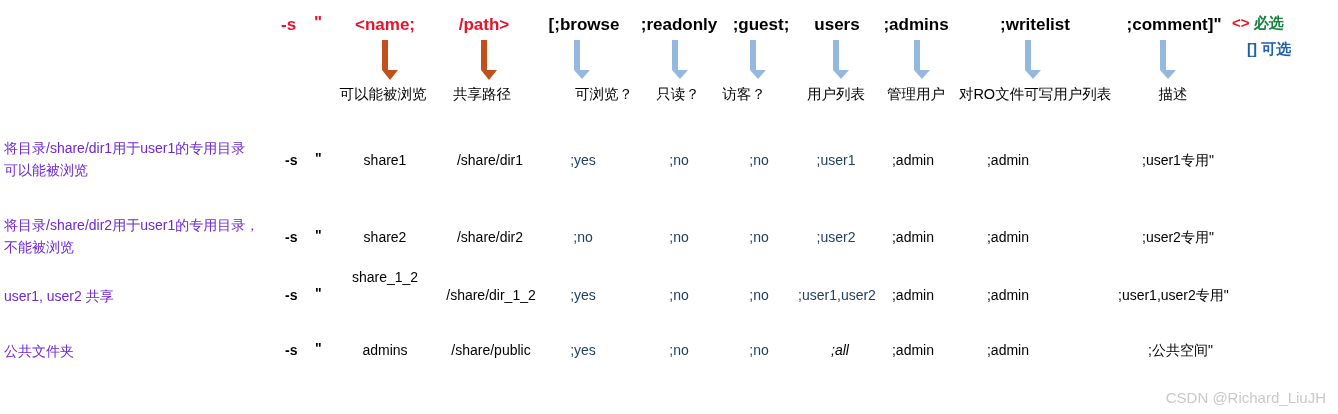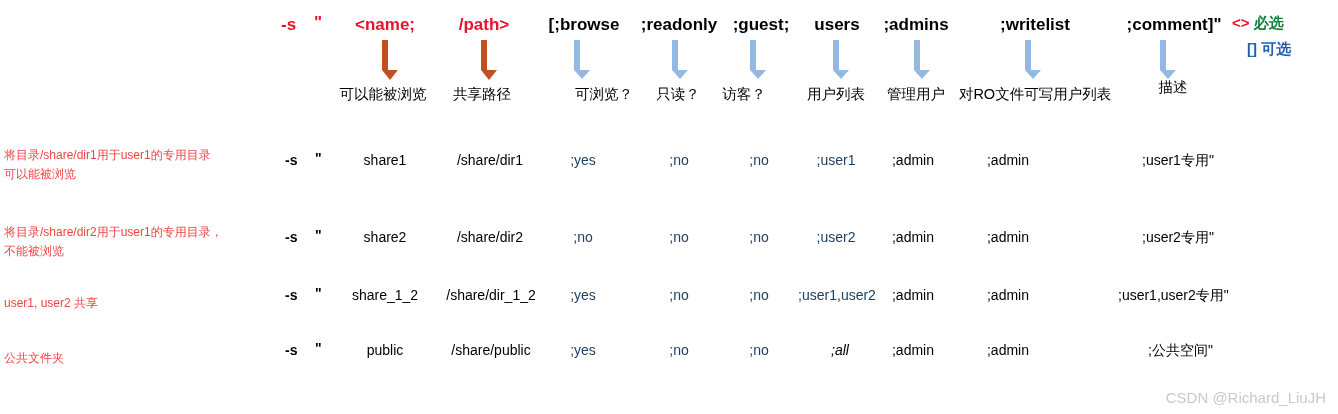--- a/index.html
+++ b/index.html
@@ -56,25 +56,24 @@
   .arrow.lblue  .head { border-top: 9px solid #95b8e0; }
 
   
   .zh-head {
     font-size: 14.5px;
     color: #000;
   }
 
   
   .desc {
-    font-size: 12px;
+    font-size: 14px;
     line-height: 1.55;
-    color: #ef4444;
+    color: #6d28d9;
     white-space: pre-line;
-    margin-top: 8px;
   }
   .val      { font-size: 14px; color: #000; }
   .flag     { font-size: 14px; color: #1f3f63; }
   .sw       { font-size: 14px; color: #000; font-weight: bold; }
   .qt       { font-size: 14px; color: #000; font-weight: bold; }
 
   
   .legend { position: absolute; font-size: 15px; font-weight: bold; white-space: nowrap; }
   .legend .mark-req { color: #e8122a; }
   .legend .txt-req  { color: #15803d; }
@@ -145,21 +144,21 @@
   </div>
 
 <div class="cell zh-head center" style="left:383px;top:85px;">可以能被浏览</div>
 <div class="cell zh-head center" style="left:482px;top:85px;">共享路径</div>
 <div class="cell zh-head center" style="left:557px;top:85px;margin-left:47px;">可浏览？</div>
 <div class="cell zh-head center" style="left:678px;top:85px;">只读？</div>
 <div class="cell zh-head center" style="left:744px;top:85px;">访客？</div>
 <div class="cell zh-head center" style="left:836px;top:85px;">用户列表</div>
 <div class="cell zh-head center" style="left:916px;top:85px;">管理用户</div>
 <div class="cell zh-head center" style="left:1035px;top:85px;">对RO文件可写用户列表</div>
-<div class="cell zh-head center" style="left:1173px;top:78px;">描述</div>
+<div class="cell zh-head center" style="left:1173px;top:85px;">描述</div>
 
 <div class="legend" style="left:1232px;top:14px;">
   <span class="mark-req">&lt;&gt;</span>
   <span class="txt-req">必选</span>
 </div>
 <div class="legend" style="left:1247px;top:40px;">
   <span class="mark-opt">[]</span>
   <span class="txt-opt">可选</span>
 </div>
 
@@ -187,34 +186,34 @@
 <div class="cell flag center" style="left:679px;top:229px;">;no</div>
 <div class="cell flag center" style="left:759px;top:229px;">;no</div>
 <div class="cell flag center" style="left:836px;top:229px;">;user2</div>
 <div class="cell val center" style="left:913px;top:229px;">;admin</div>
 <div class="cell val center" style="left:1008px;top:229px;">;admin</div>
 <div class="cell val" style="left:1142px;top:229px;">;user2专用"</div>
 
 <div class="cell desc" style="left:4px;top:286px;">user1, user2 共享</div>
 <div class="cell sw" style="left:285px;top:287px;">-s</div>
 <div class="cell qt" style="left:315px;top:285px;">"</div>
-<div class="cell val center" style="left:385px;top:287px;">share_1_2</div>
+<div class="cell val center" style="left:385px;top:269px;">share_1_2</div>
 <div class="cell val center" style="left:491px;top:287px;">/share/dir_1_2</div>
 <div class="cell flag center" style="left:583px;top:287px;">;yes</div>
 <div class="cell flag center" style="left:679px;top:287px;">;no</div>
 <div class="cell flag center" style="left:759px;top:287px;">;no</div>
 <div class="cell flag center" style="left:837px;top:287px;">;user1,user2</div>
 <div class="cell val center" style="left:913px;top:287px;">;admin</div>
 <div class="cell val center" style="left:1008px;top:287px;">;admin</div>
 <div class="cell val" style="left:1118px;top:287px;">;user1,user2专用"</div>
 
 <div class="cell desc" style="left:4px;top:341px;">公共文件夹</div>
 <div class="cell sw" style="left:285px;top:342px;">-s</div>
 <div class="cell qt" style="left:315px;top:340px;">"</div>
-<div class="cell val center" style="left:385px;top:342px;">public</div>
+<div class="cell val center" style="left:385px;top:342px;">admins</div>
 <div class="cell val center" style="left:491px;top:342px;">/share/public</div>
 <div class="cell flag center" style="left:583px;top:342px;">;yes</div>
 <div class="cell flag center" style="left:679px;top:342px;">;no</div>
 <div class="cell flag center" style="left:759px;top:342px;">;no</div>
 <div class="cell val center" style="left:840px;top:342px;font-style:italic;">;all</div>
 <div class="cell val center" style="left:913px;top:342px;">;admin</div>
 <div class="cell val center" style="left:1008px;top:342px;">;admin</div>
 <div class="cell val" style="left:1148px;top:342px;">;公共空间"</div>
 
 <div class="watermark">CSDN @Richard_LiuJH</div>

